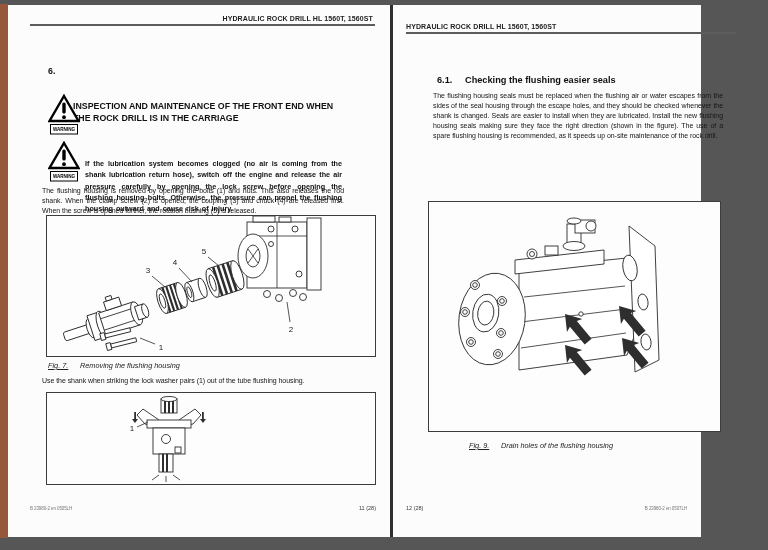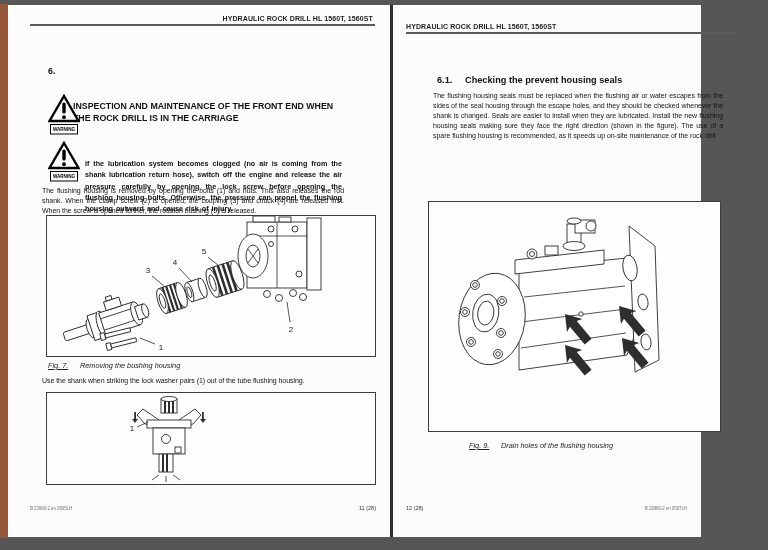--- a/index.html
+++ b/index.html
@@ -169,21 +169,21 @@
 
       <text class="part-num" x="101" y="57" text-anchor="middle">3</text>
       <text class="part-num" x="128" y="49" text-anchor="middle">4</text>
       <text class="part-num" x="157" y="38" text-anchor="middle">5</text>
       <text class="part-num" x="114" y="134" text-anchor="middle">1</text>
       <text class="part-num" x="244" y="116" text-anchor="middle">2</text>
     </svg>
   </div>
   <div class="fig-caption" style="left:40px;top:356px;">
     <span class="cap-label">Fig. 7.</span>
-    <span>Removing the bushing housing</span>
+    <span>Removing the flushing housing</span>
   </div>
 
   <div class="body-text" style="left:34px;top:371px;width:332px;white-space:nowrap;text-align:left;">Use the shank when striking the lock washer pairs (1) out of the tube flushing housing.</div>
 
   <div class="fig-frame" style="left:38px;top:387px;width:328px;height:91px;">
     <svg viewBox="0 0 328 91" width="328" height="91">
       <g>
 
         <rect class="pt" x="114" y="6" width="16" height="14"></rect>
         <rect class="dk" x="117" y="6" width="2" height="14"></rect>
@@ -227,21 +227,21 @@
 </div>
 
 <div class="page-divider"></div>
 
 <div class="page page-right">
   <div class="pg-header" style="top:18px;left:13px;">HYDRAULIC ROCK DRILL HL 1560T, 1560ST</div>
   <div class="header-rule" style="left:13px;top:27px;width:330px;"></div>
 
   <div class="heading h-right">
     <span class="num">6.1.</span>
-    <span class="ttl">Checking the prevent housing seals</span>
+    <span class="ttl">Checking the flushing easier seals</span>
   </div>
 
   <div class="body-text" style="left:40px;top:86px;width:290px;">The flushing housing seals must be replaced when the flushing air or water escapes from the sides of the seal housing through the escape holes, and they should be checked whenever the shank is changed. Seals are easier to install when they are lubricated. Install the new flushing housing seals making sure they face the right direction (shown in the figure). The use of a spare flushing housing is recommended, as it speeds up on-site maintenance of the rock drill.</div>
 
   <div class="fig-frame" style="left:35px;top:196px;width:291px;height:229px;">
     <svg viewBox="0 0 291 229" width="291" height="229">
       <g>
 
         <polygon class="pt" points="90,67 198,56 204,72 205,135 198,153 90,168"></polygon>
         <line class="ln" x1="92" y1="120" x2="197" y2="107"></line>

